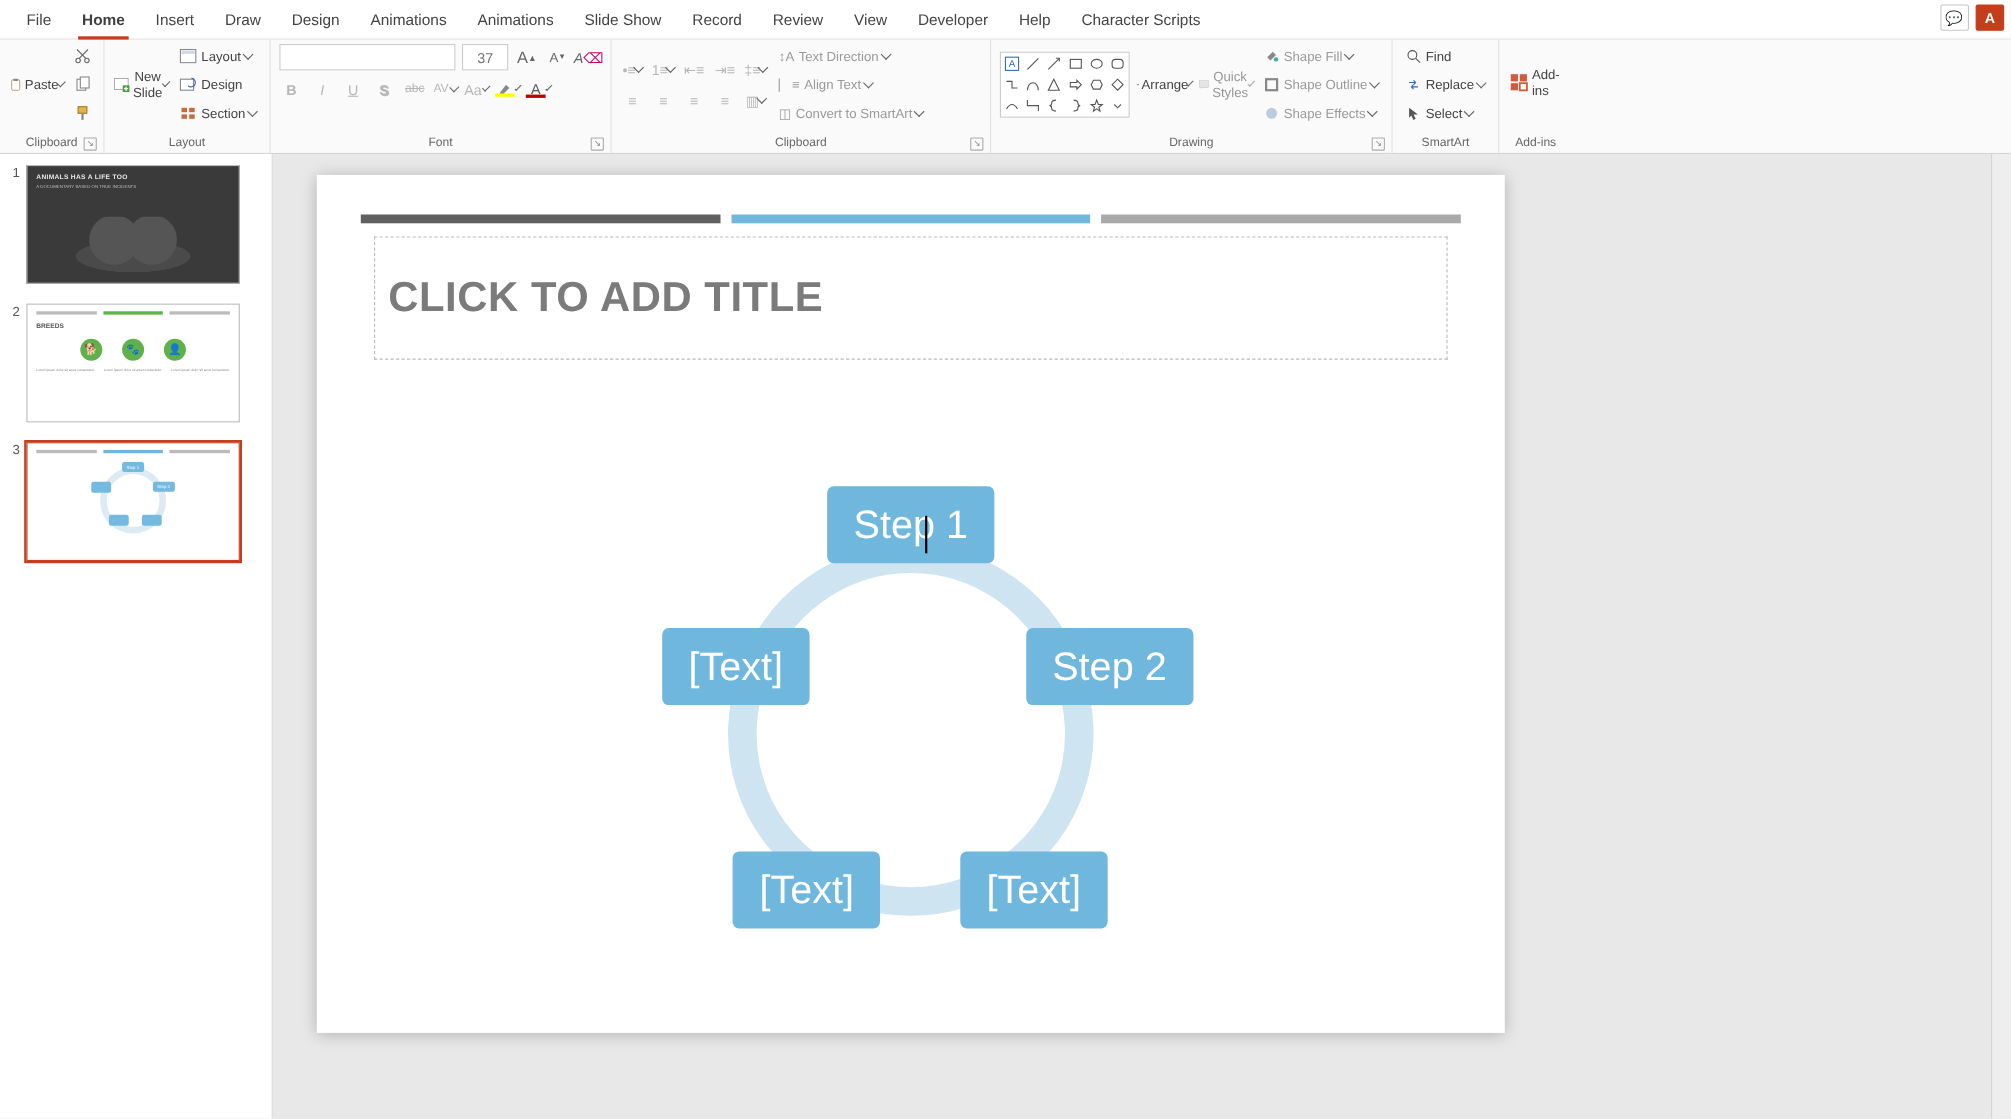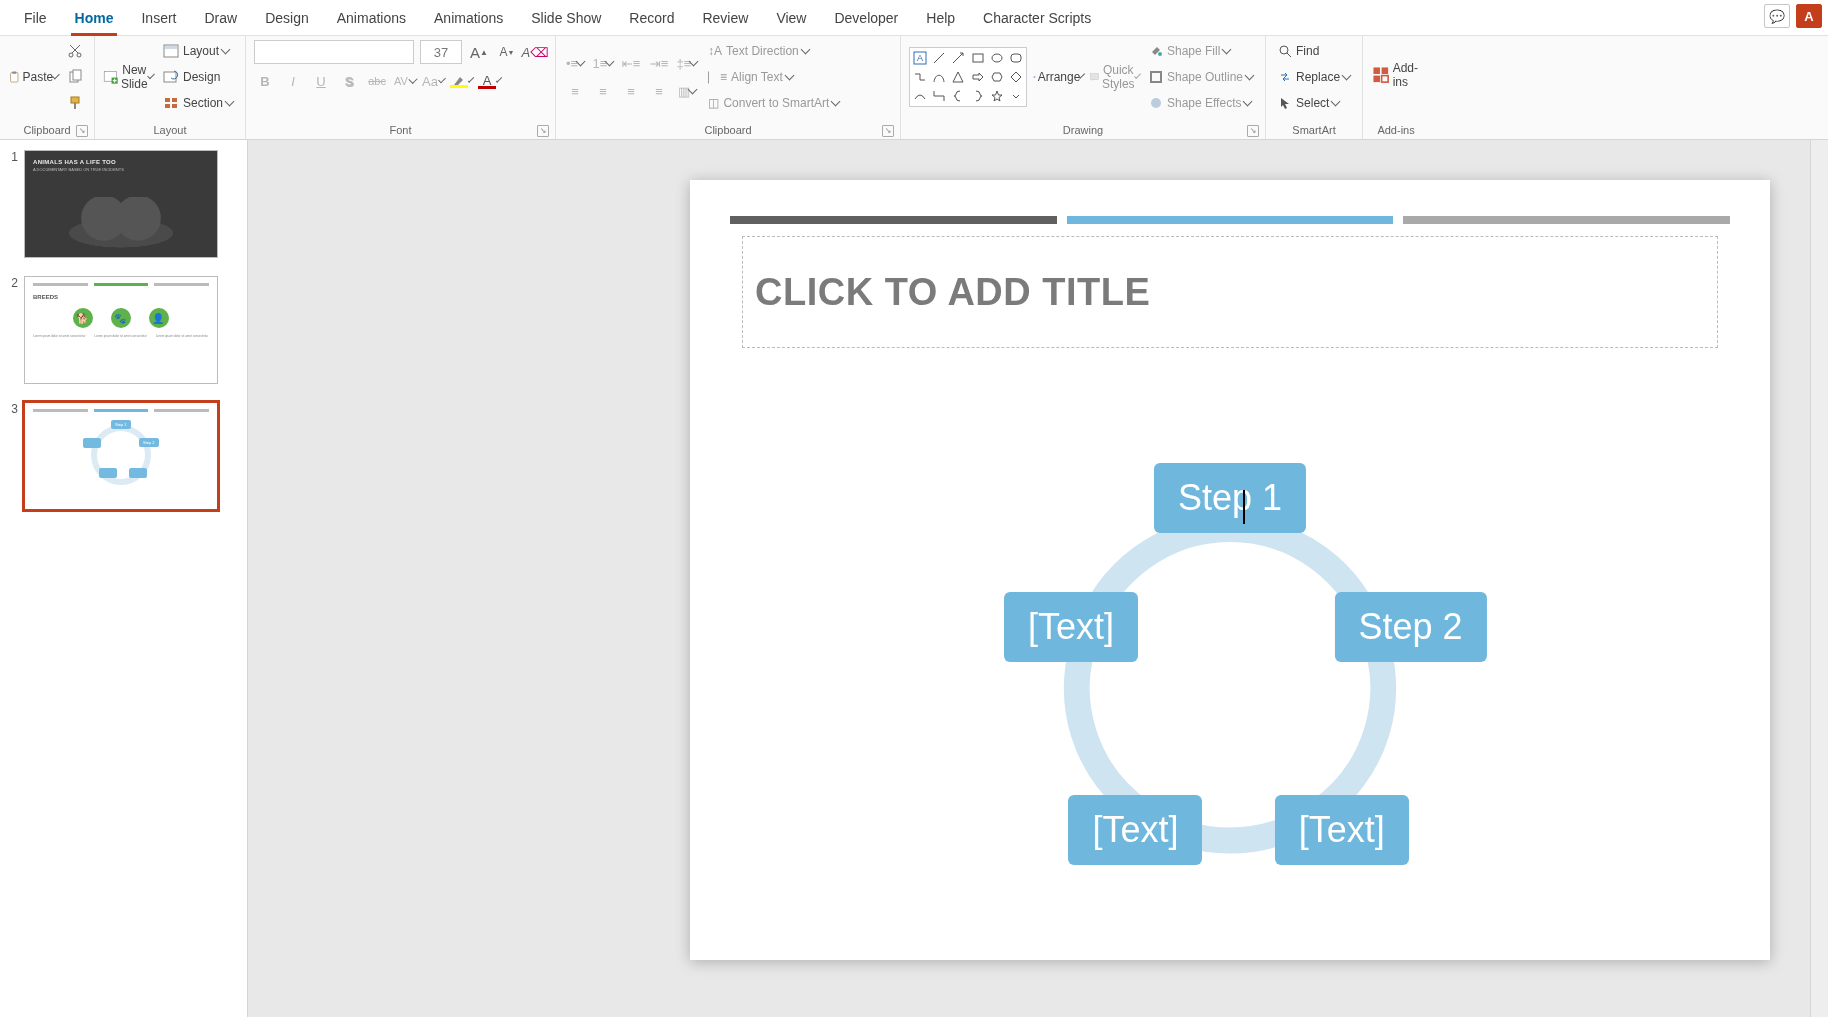--- a/index.html
+++ b/index.html
@@ -1,21 +1,21 @@
 <!DOCTYPE html>
 <html><head>
 <meta charset="utf-8">
 <style>
   * { box-sizing: border-box; margin: 0; padding: 0; font-family: "Segoe UI", Arial, sans-serif; }
   body { background: #f0f0f0; width: 1828px; height: 1017px; overflow: hidden; }
 
   
   .tabstrip { background: #fff; display: flex; align-items: center; height: 36px; padding-left: 10px; border-bottom: 1px solid #e1e1e1; position: relative; }
   .tab { padding: 0 14px; height: 36px; line-height: 36px; font-size: 14px; color: #444; cursor: pointer; }
-  .tab.active { color: #0369a1; font-weight: 600; position: relative; }
+  .tab.active { color: #404040; font-weight: 600; position: relative; }
   .tab.active::after { content: ""; position: absolute; bottom: 0; left: 10px; right: 10px; height: 3px; background: #c43e1c; }
   .titlebar-right { position:absolute; right:6px; top:4px; display:flex; gap:6px;}
   .titlebar-right .sq { width:26px; height:24px; border:1px solid #c6c6c6; border-radius:2px; background:#fff; display:flex; align-items:center; justify-content:center; font-size:13px;}
   .titlebar-right .sq.red{background:#c43e1c;border-color:#c43e1c;color:#fff;font-weight:bold;}
 
   
   .ribbon { background: #fafafa; border-bottom: 1px solid #d5d5d5; display: flex; height: 104px; }
   .group { border-right: 1px solid #e1e1e1; padding: 4px 8px 0 8px; display: flex; flex-direction: column; justify-content: space-between; }
   .group-label { text-align: center; font-size: 11px; color: #666; padding: 2px 0 3px; position:relative;}
   .group-label .launcher{ position:absolute; right:-2px; bottom:2px; width:12px;height:12px;border:1px solid #aaa;border-radius:1px;font-size:8px;line-height:10px;color:#888;}
@@ -59,21 +59,21 @@
   .thumb2 .txt{font-size:3px;color:#888;line-height:4px;display:flex;gap:8px;}
   .thumb2 .txt span{flex:1;}
   .thumb3{height:108px;padding:6px 8px;}
   .thumb3 .bar{height:3px;display:flex;gap:6px;margin-bottom:8px;}
   .thumb3 .bar span{flex:1;background:#bbb;}
   .thumb3 .bar span.b{background:#6fb7dd;}
   .thumb3 .diag{position:relative;height:70px;margin:6px auto 0;width:120px;}
   .thumb3 .cyc{position:absolute;left:30px;top:5px;width:60px;height:60px;border:6px solid #dbeaf3;border-radius:50%;}
   .thumb3 .box{position:absolute;background:#74b9e0;border-radius:2px;font-size:4px;color:#fff;padding:2px 4px;}
 
-  .editor{flex:1;background:#e8e8e8;position:relative;padding:40px 40px;display:flex;justify-content:flex-end;}
+  .editor{flex:1;background:#e8e8e8;position:relative;padding:19px 40px;display:flex;justify-content:flex-start;}
   .slide{width:1080px;height:780px;background:#fff;box-shadow:0 2px 14px rgba(0,0,0,.25);position:relative;}
   .slide .bars{position:absolute;top:36px;left:40px;right:40px;display:flex;gap:10px;height:8px;}
   .slide .bars span{flex:1;background:#a9a9a9;}
   .slide .bars span.d{background:#606060;}
   .slide .bars span.b{background:#6fb7dd;}
   .slide .title-ph{position:absolute;top:56px;left:52px;right:52px;height:112px;border:1px dashed #bbb;display:flex;align-items:center;padding:0 12px;}
   .slide .title-ph span{font-size:38px;font-weight:700;color:#7b7b7b;letter-spacing:.5px;}
 
   .smart{position:absolute;top:218px;left:0;right:0;bottom:0;display:flex;align-items:center;justify-content:center;}
   .cycle-wrap{position:relative;width:430px;height:430px;}

